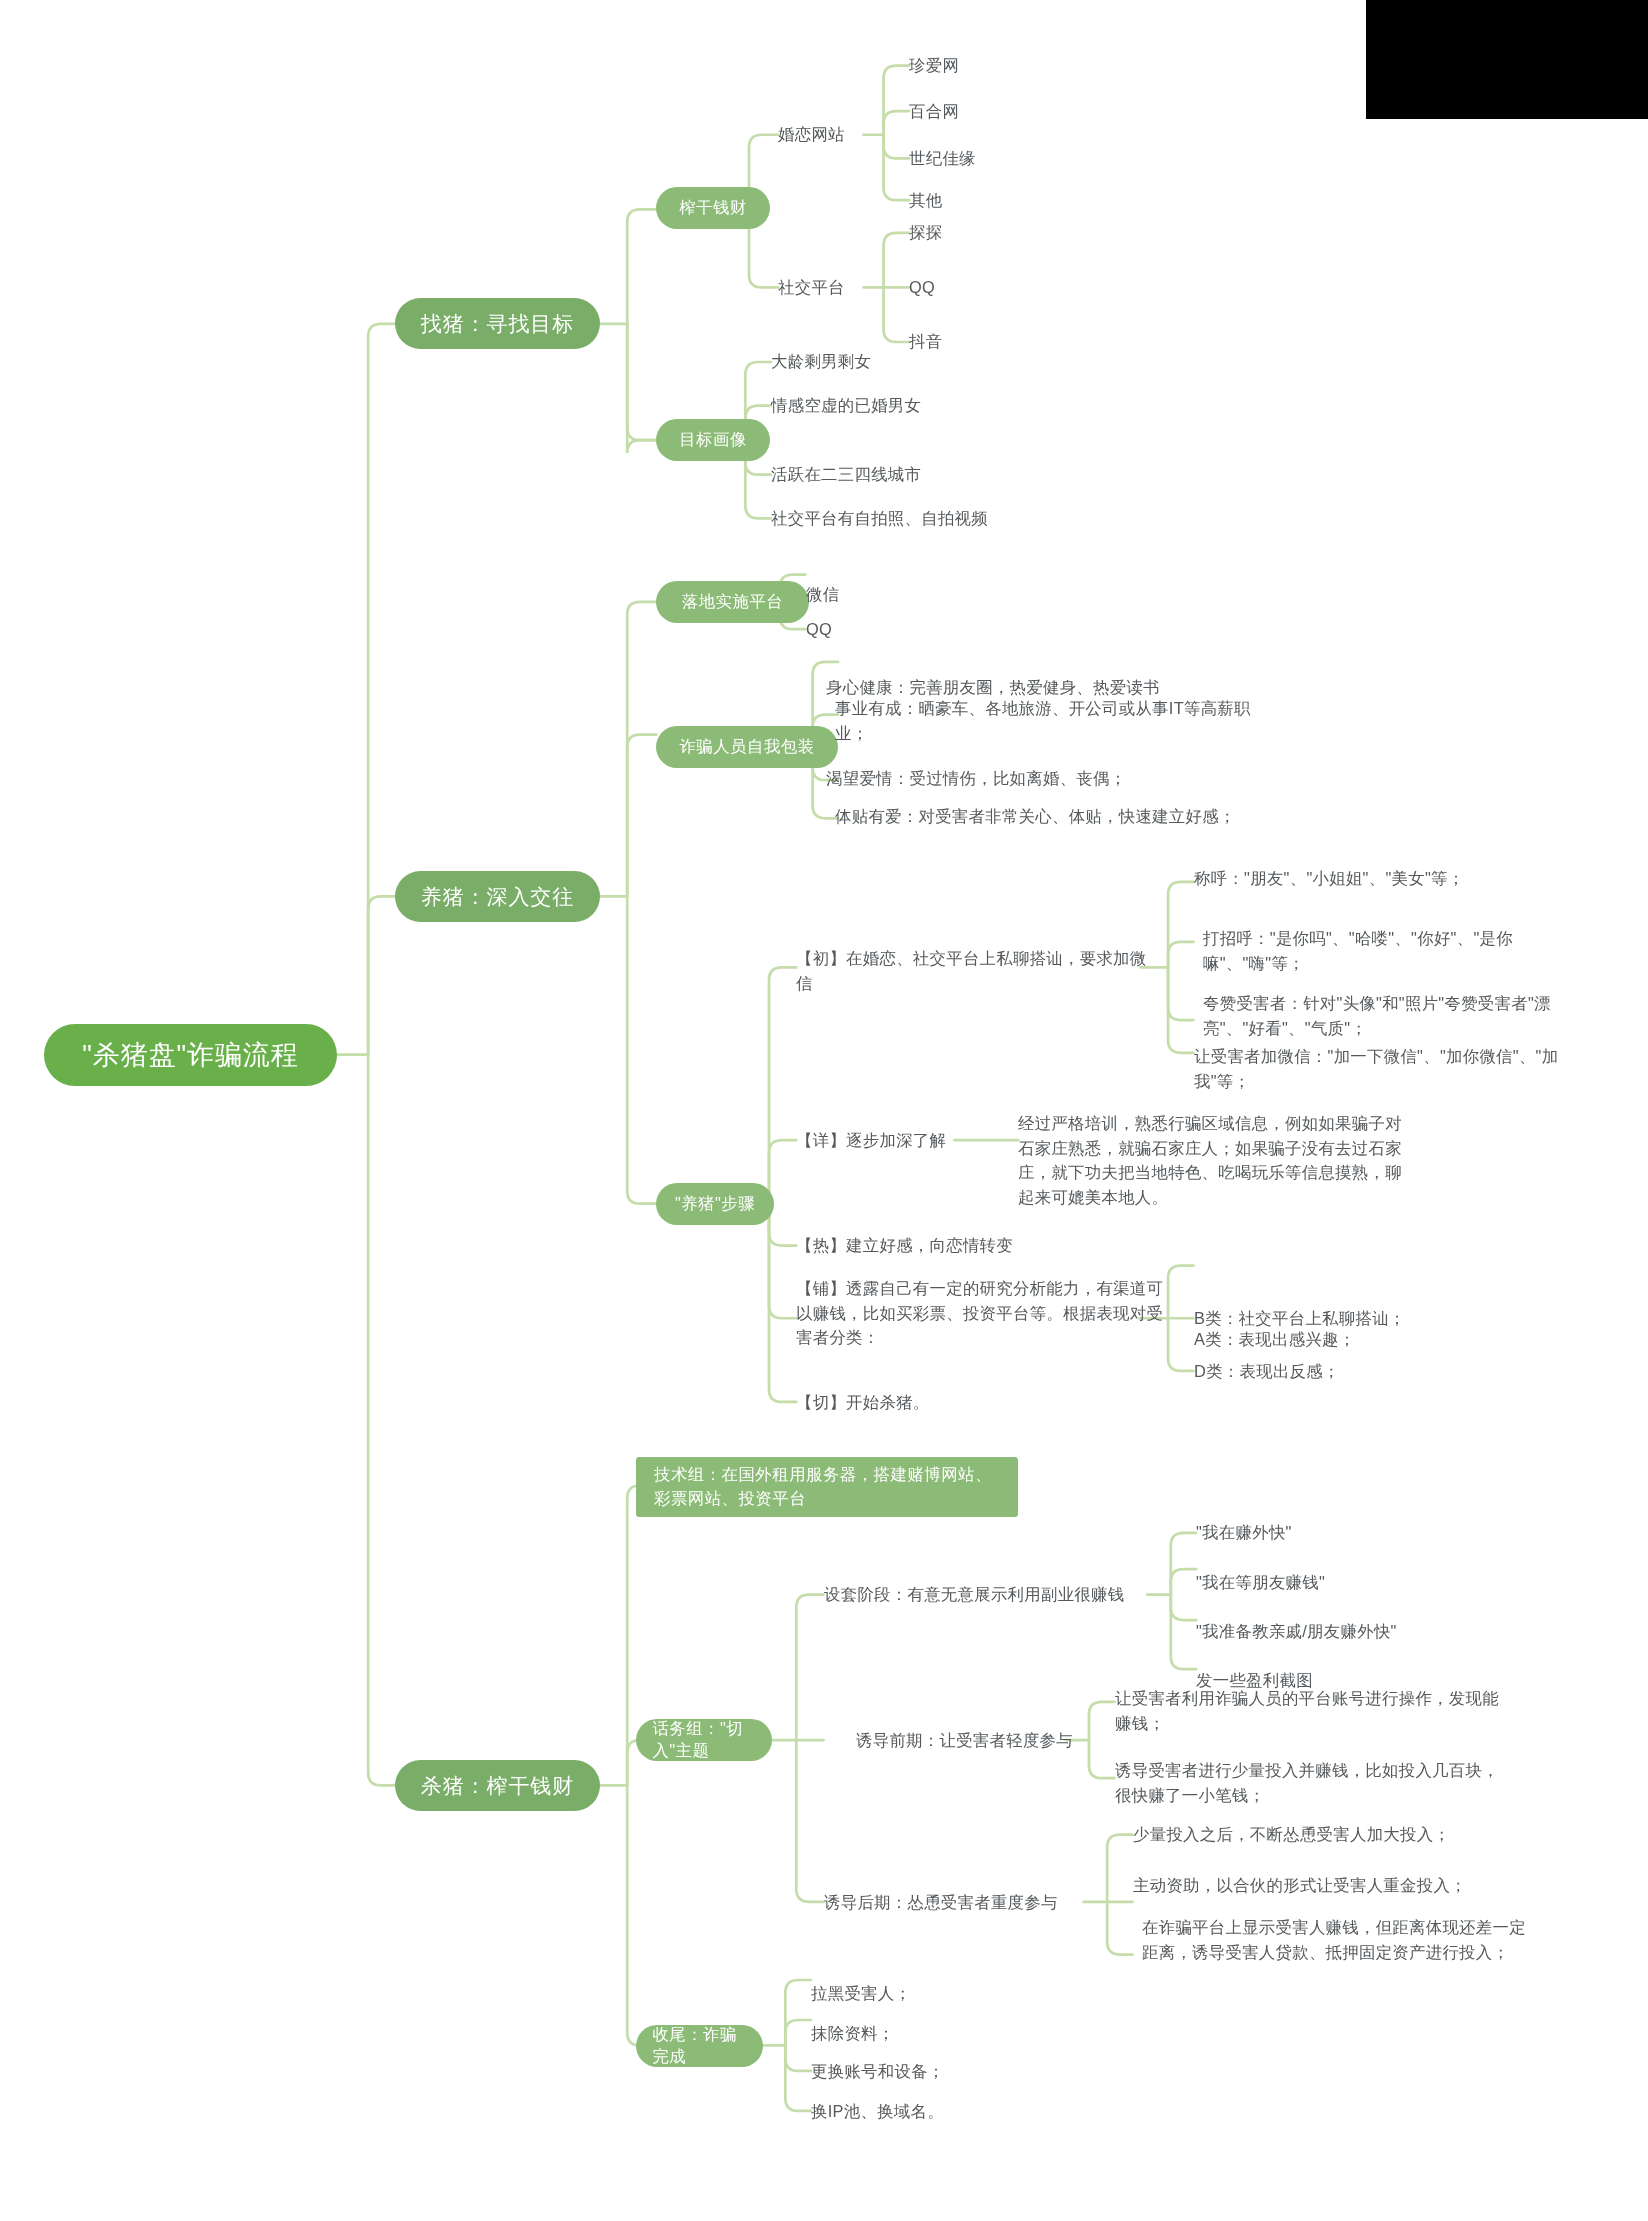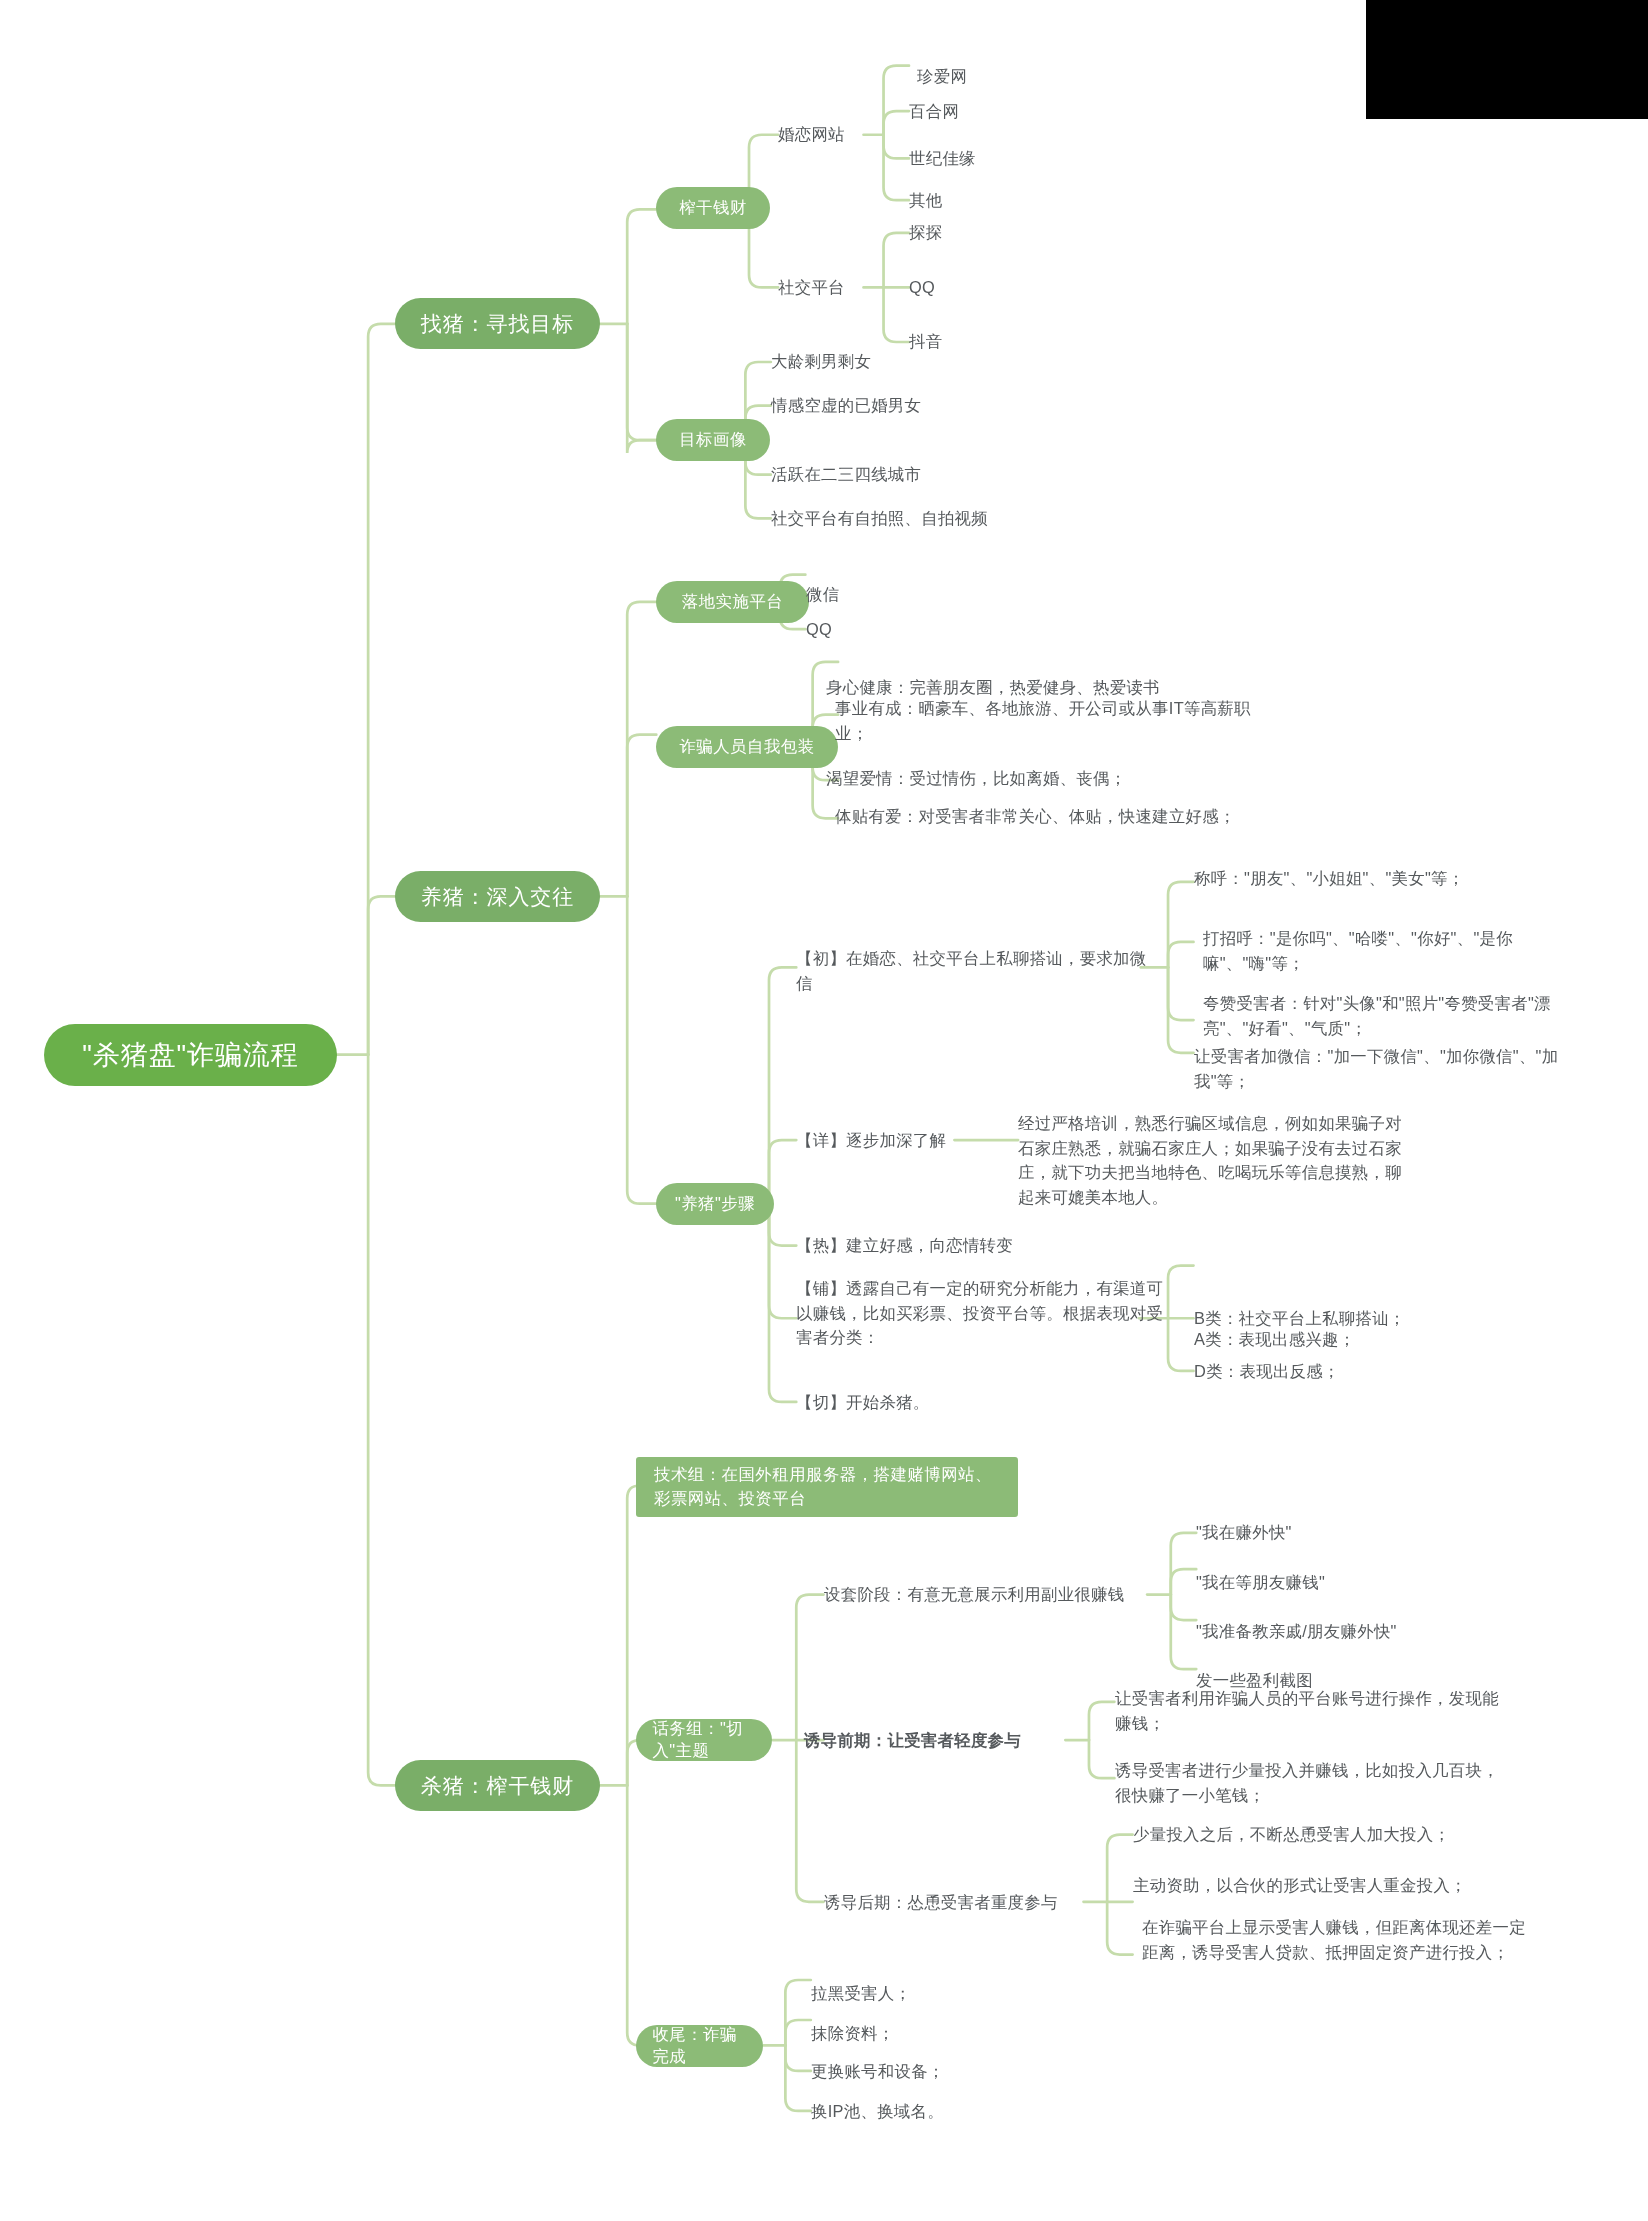--- a/index.html
+++ b/index.html
@@ -149,21 +149,21 @@
     </g>
   </svg>
 
   <div class="node root" style="left:44px;top:1024px;width:293px;height:62px;">"杀猪盘"诈骗流程</div>
 
   <div class="node lvl1" style="left:395px;top:298px;width:205px;height:51px;">找猪：寻找目标</div>
 
   <div class="node lvl2" style="left:656px;top:187px;width:114px;height:42px;">榨干钱财</div>
 
   <div class="node leaf" style="left:778px;top:118px;width:164px;height:33px;">婚恋网站</div>
-  <div class="node leaf" style="left:909px;top:60px;width:218px;height:33px;margin-left:8px;">珍爱网</div>
+  <div class="node leaf" style="left:909px;top:49px;width:218px;height:33px;">珍爱网</div>
   <div class="node leaf" style="left:909px;top:95px;width:218px;height:33px;">百合网</div>
   <div class="node leaf" style="left:909px;top:142px;width:218px;height:33px;">世纪佳缘</div>
   <div class="node leaf" style="left:909px;top:184px;width:218px;height:33px;">其他</div>
 
   <div class="node leaf" style="left:778px;top:271px;width:164px;height:33px;">社交平台</div>
   <div class="node leaf" style="left:909px;top:216px;width:182px;height:33px;">探探</div>
   <div class="node leaf" style="left:909px;top:271px;width:182px;height:33px;">QQ</div>
   <div class="node leaf" style="left:909px;top:325px;width:182px;height:33px;">抖音</div>
 
   <div class="node lvl2" style="left:656px;top:419px;width:114px;height:42px;">目标画像</div>
@@ -209,21 +209,21 @@
   <div class="node lvl2wide" style="left:636px;top:1457px;width:382px;height:60px;">技术组：在国外租用服务器，搭建赌博网站、彩票网站、投资平台</div>
 
   <div class="node lvl2" style="left:636px;top:1719px;width:136px;height:42px;">话务组："切入"主题</div>
 
   <div class="node leaf" style="left:824px;top:1578px;width:345px;height:33px;">设套阶段：有意无意展示利用副业很赚钱</div>
   <div class="node leaf" style="left:1196px;top:1516px;width:345px;height:33px;">"我在赚外快"</div>
   <div class="node leaf" style="left:1196px;top:1566px;width:345px;height:33px;">"我在等朋友赚钱"</div>
   <div class="node leaf" style="left:1196px;top:1615px;width:364px;height:33px;">"我准备教亲戚/朋友赚外快"</div>
   <div class="node leaf" style="left:1196px;top:1664px;width:345px;height:33px;">发一些盈利截图</div>
 
-  <div class="node leaf" style="left:804px;top:1724px;width:273px;height:33px;font-weight:bold;">诱导前期：让受害者轻度参与</div>
+  <div class="node leaf" style="left:856px;top:1724px;width:273px;height:33px;">诱导前期：让受害者轻度参与</div>
   <div class="node leaf multi" style="left:1115px;top:1686px;width:400px;">让受害者利用诈骗人员的平台账号进行操作，发现能赚钱；</div>
   <div class="node leaf multi" style="left:1115px;top:1758px;width:400px;">诱导受害者进行少量投入并赚钱，比如投入几百块，很快赚了一小笔钱；</div>
 
   <div class="node leaf" style="left:824px;top:1886px;width:291px;height:33px;">诱导后期：怂恿受害者重度参与</div>
   <div class="node leaf" style="left:1133px;top:1818px;width:418px;height:33px;">少量投入之后，不断怂恿受害人加大投入；</div>
   <div class="node leaf" style="left:1133px;top:1869px;width:418px;height:33px;">主动资助，以合伙的形式让受害人重金投入；</div>
   <div class="node leaf multi" style="left:1142px;top:1915px;width:391px;">在诈骗平台上显示受害人赚钱，但距离体现还差一定距离，诱导受害人贷款、抵押固定资产进行投入；</div>
 
   <div class="node lvl2" style="left:636px;top:2025px;width:127px;height:42px;">收尾：诈骗完成</div>
   <div class="node leaf" style="left:811px;top:1977px;width:300px;height:33px;">拉黑受害人；</div>

